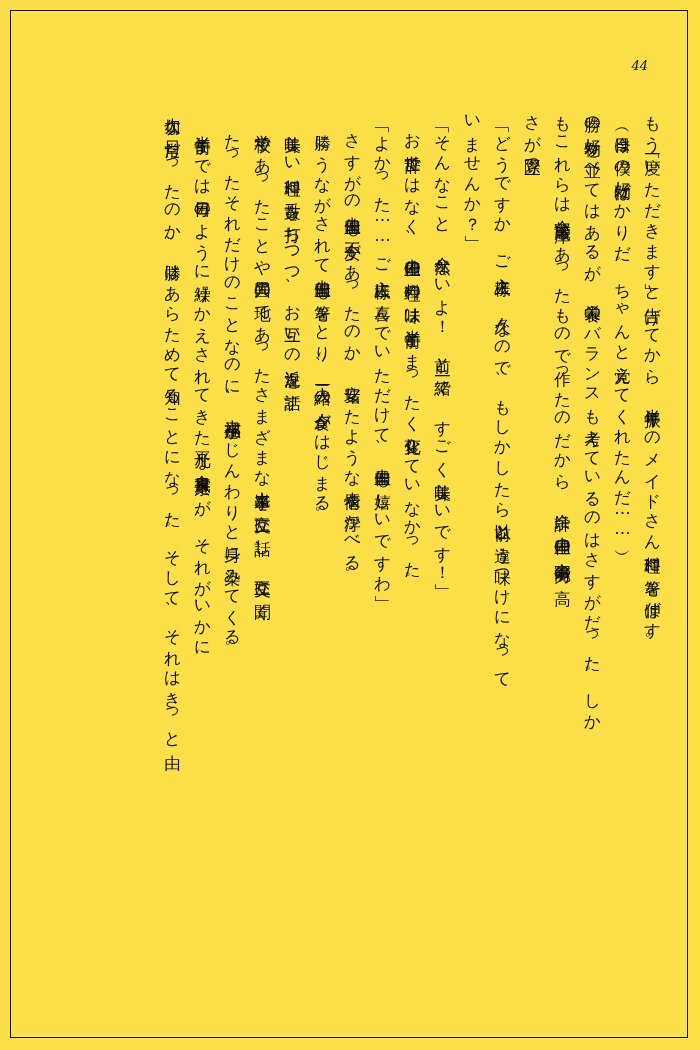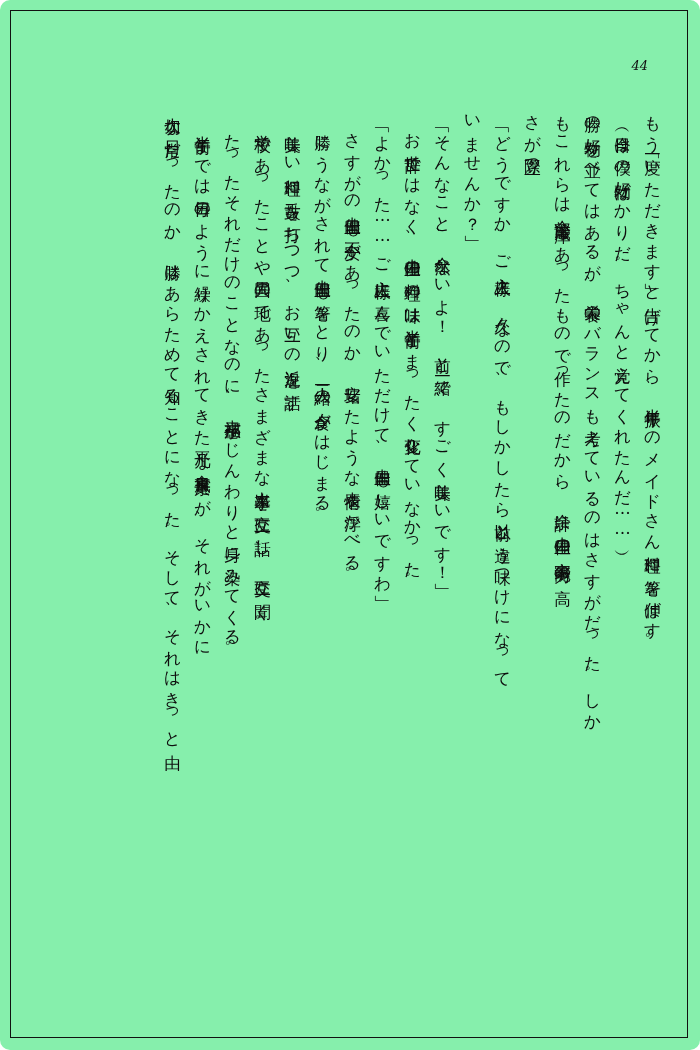--- a/index.html
+++ b/index.html
@@ -4,24 +4,23 @@
 <style>
   html, body {
     margin: 0;
     padding: 0;
     background: #ffffff;
   }
   .page {
     position: relative;
     width: 700px;
     height: 1050px;
-    background: #86efac;
+    background: #fde047;
     overflow: hidden;
     font-family: "DejaVu Serif", "Liberation Serif", serif;
-    border-radius: 10px;
   }
   .page-border {
     position: absolute;
     left: 10px;
     top: 10px;
     width: 678px;
     height: 1028px;
     border: 1px solid #111111;
     box-sizing: border-box;
   }

